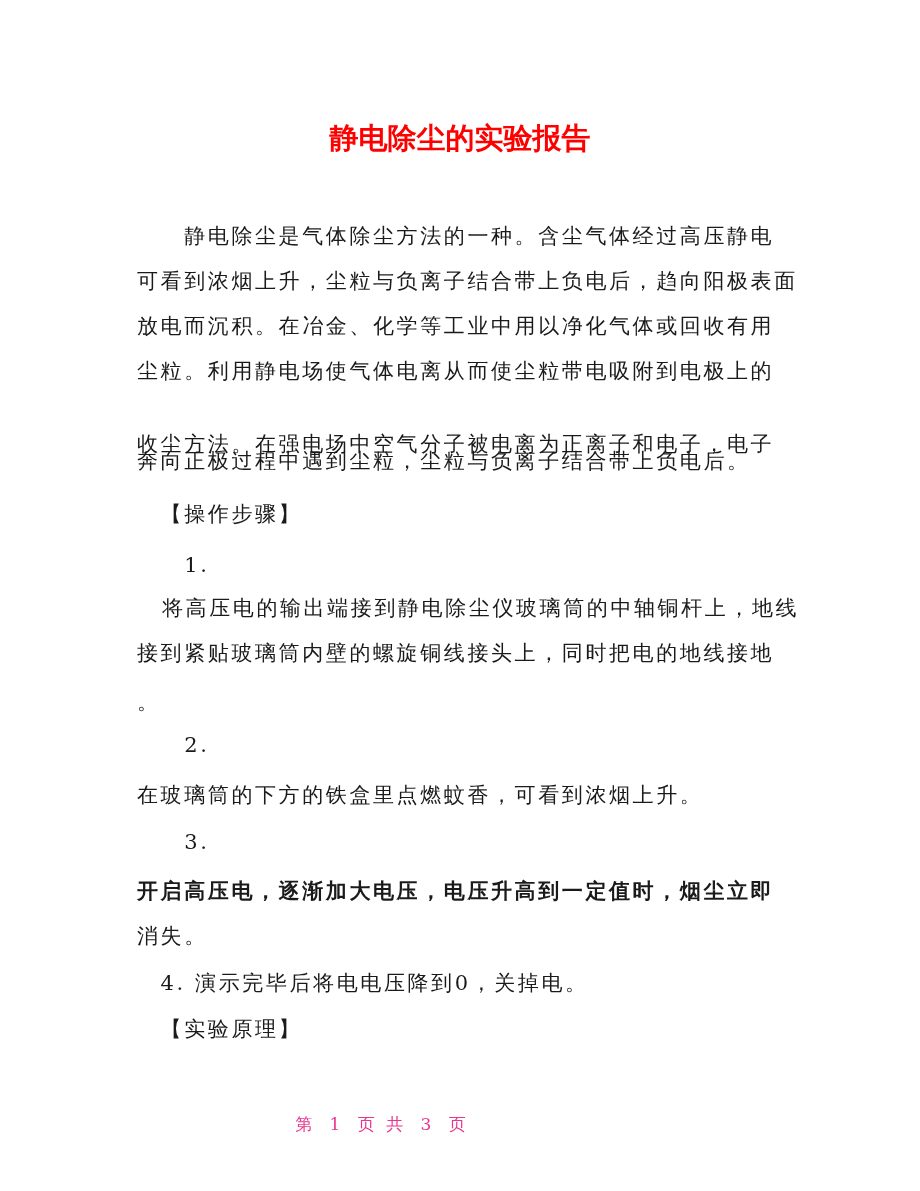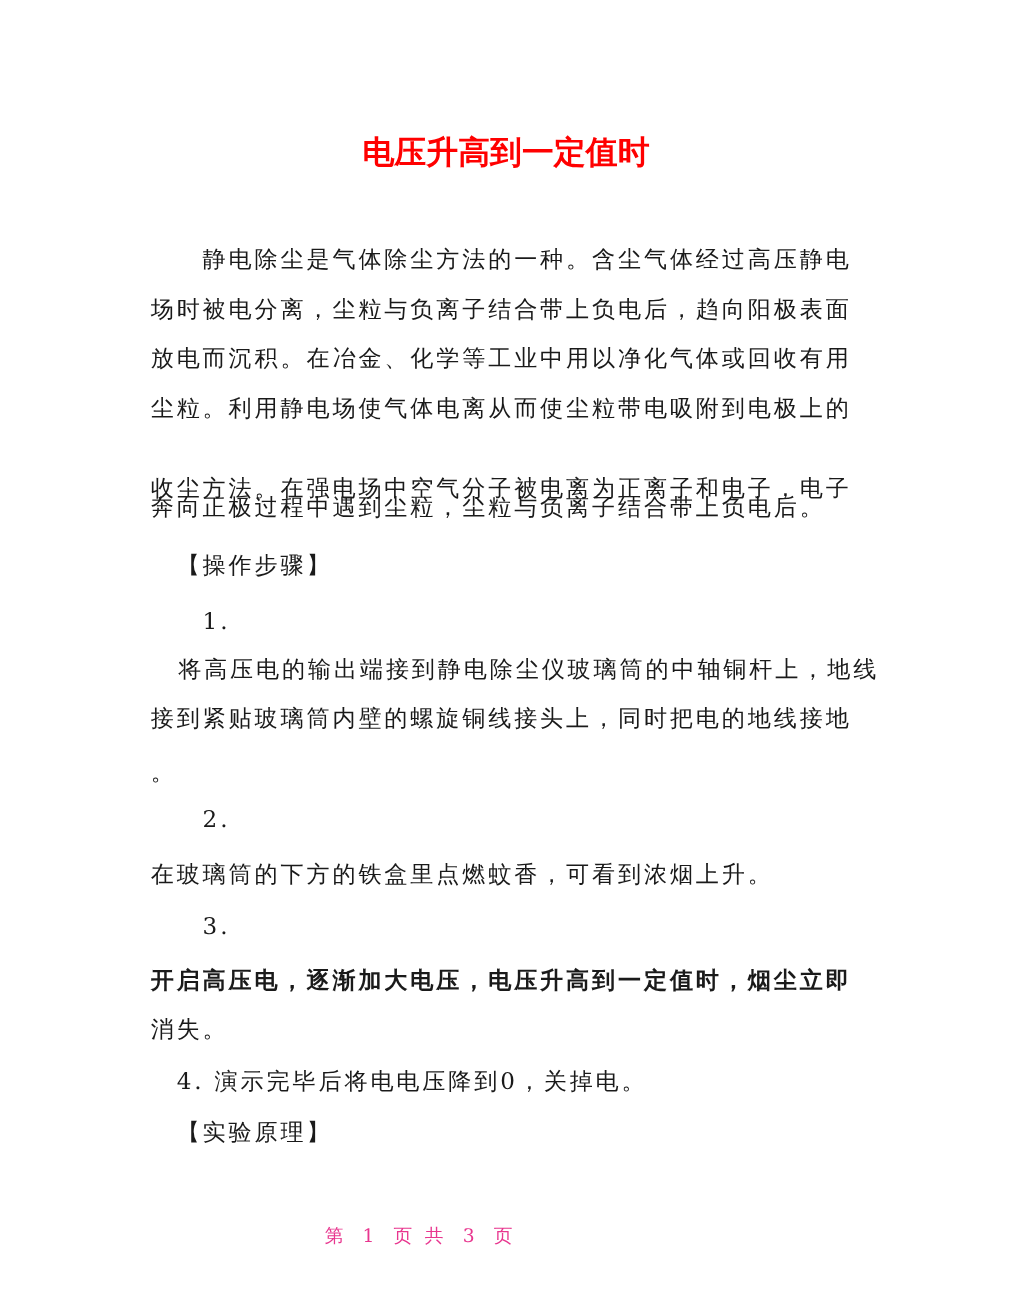--- a/index.html
+++ b/index.html
@@ -53,25 +53,25 @@
       color: #e8368f;
       letter-spacing: 3px;
       line-height: 24px;
     }
     .footer span { margin: 0 3px; }
   </style>
 </head>
 <body>
 
 <div class="page">
-  <div class="title">电压升高到一定值时</div>
+  <div class="title">静电除尘的实验报告</div>
 
   <div id="lines">
       <div class="line" style="top: 221px;">　　静电除尘是气体除尘方法的一种。含尘气体经过高压静电</div>
-      <div class="line" style="top: 266px;">场时被电分离，尘粒与负离子结合带上负电后，趋向阳极表面</div>
+      <div class="line" style="top: 266px;">可看到浓烟上升，尘粒与负离子结合带上负电后，趋向阳极表面</div>
       <div class="line" style="top: 311px;">放电而沉积。在冶金、化学等工业中用以净化气体或回收有用</div>
       <div class="line" style="top: 356px;">尘粒。利用静电场使气体电离从而使尘粒带电吸附到电极上的</div>
       <div class="line" style="top: 401px; margin-top: 28px;">收尘方法。在强电场中空气分子被电离为正离子和电子，电子</div>
       <div class="line" style="top: 446px;">奔向正极过程中遇到尘粒，尘粒与负离子结合带上负电后。</div>
       <div class="line" style="top: 499px;">　【操作步骤】</div>
       <div class="line" style="top: 550px;">　　1.</div>
       <div class="line" style="top: 593px; margin-left: 25px;">将高压电的输出端接到静电除尘仪玻璃筒的中轴铜杆上，地线</div>
       <div class="line" style="top: 638px;">接到紧贴玻璃筒内壁的螺旋铜线接头上，同时把电的地线接地</div>
       <div class="line" style="top: 687px;">。</div>
       <div class="line" style="top: 730px;">　　2.</div>

